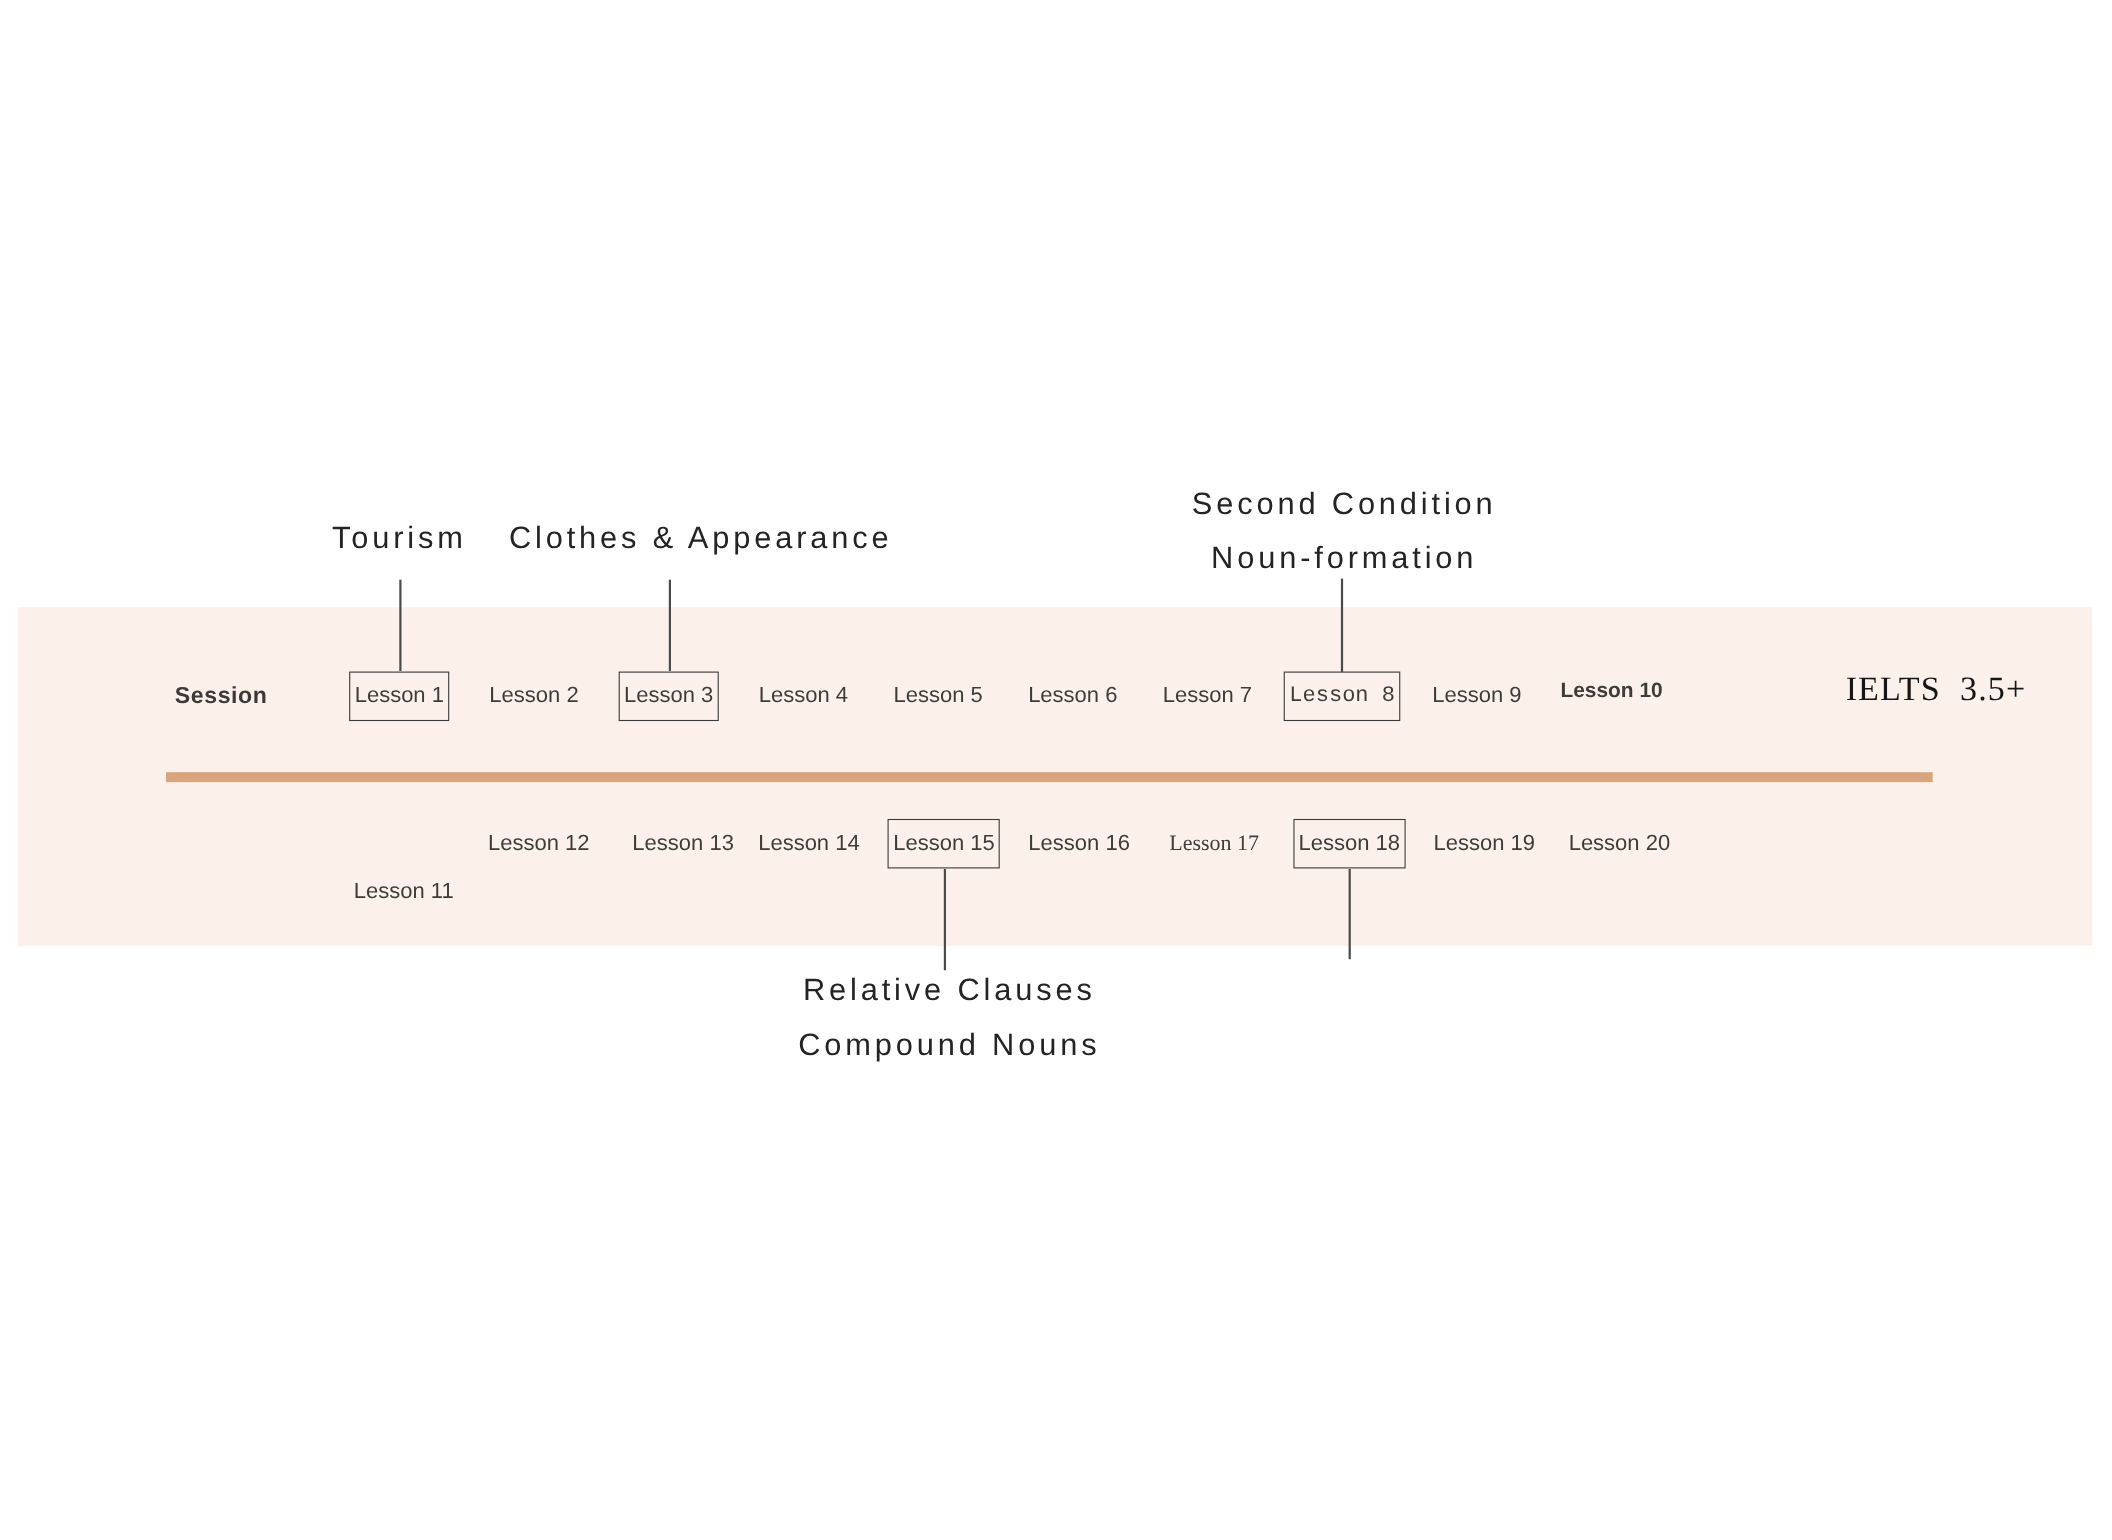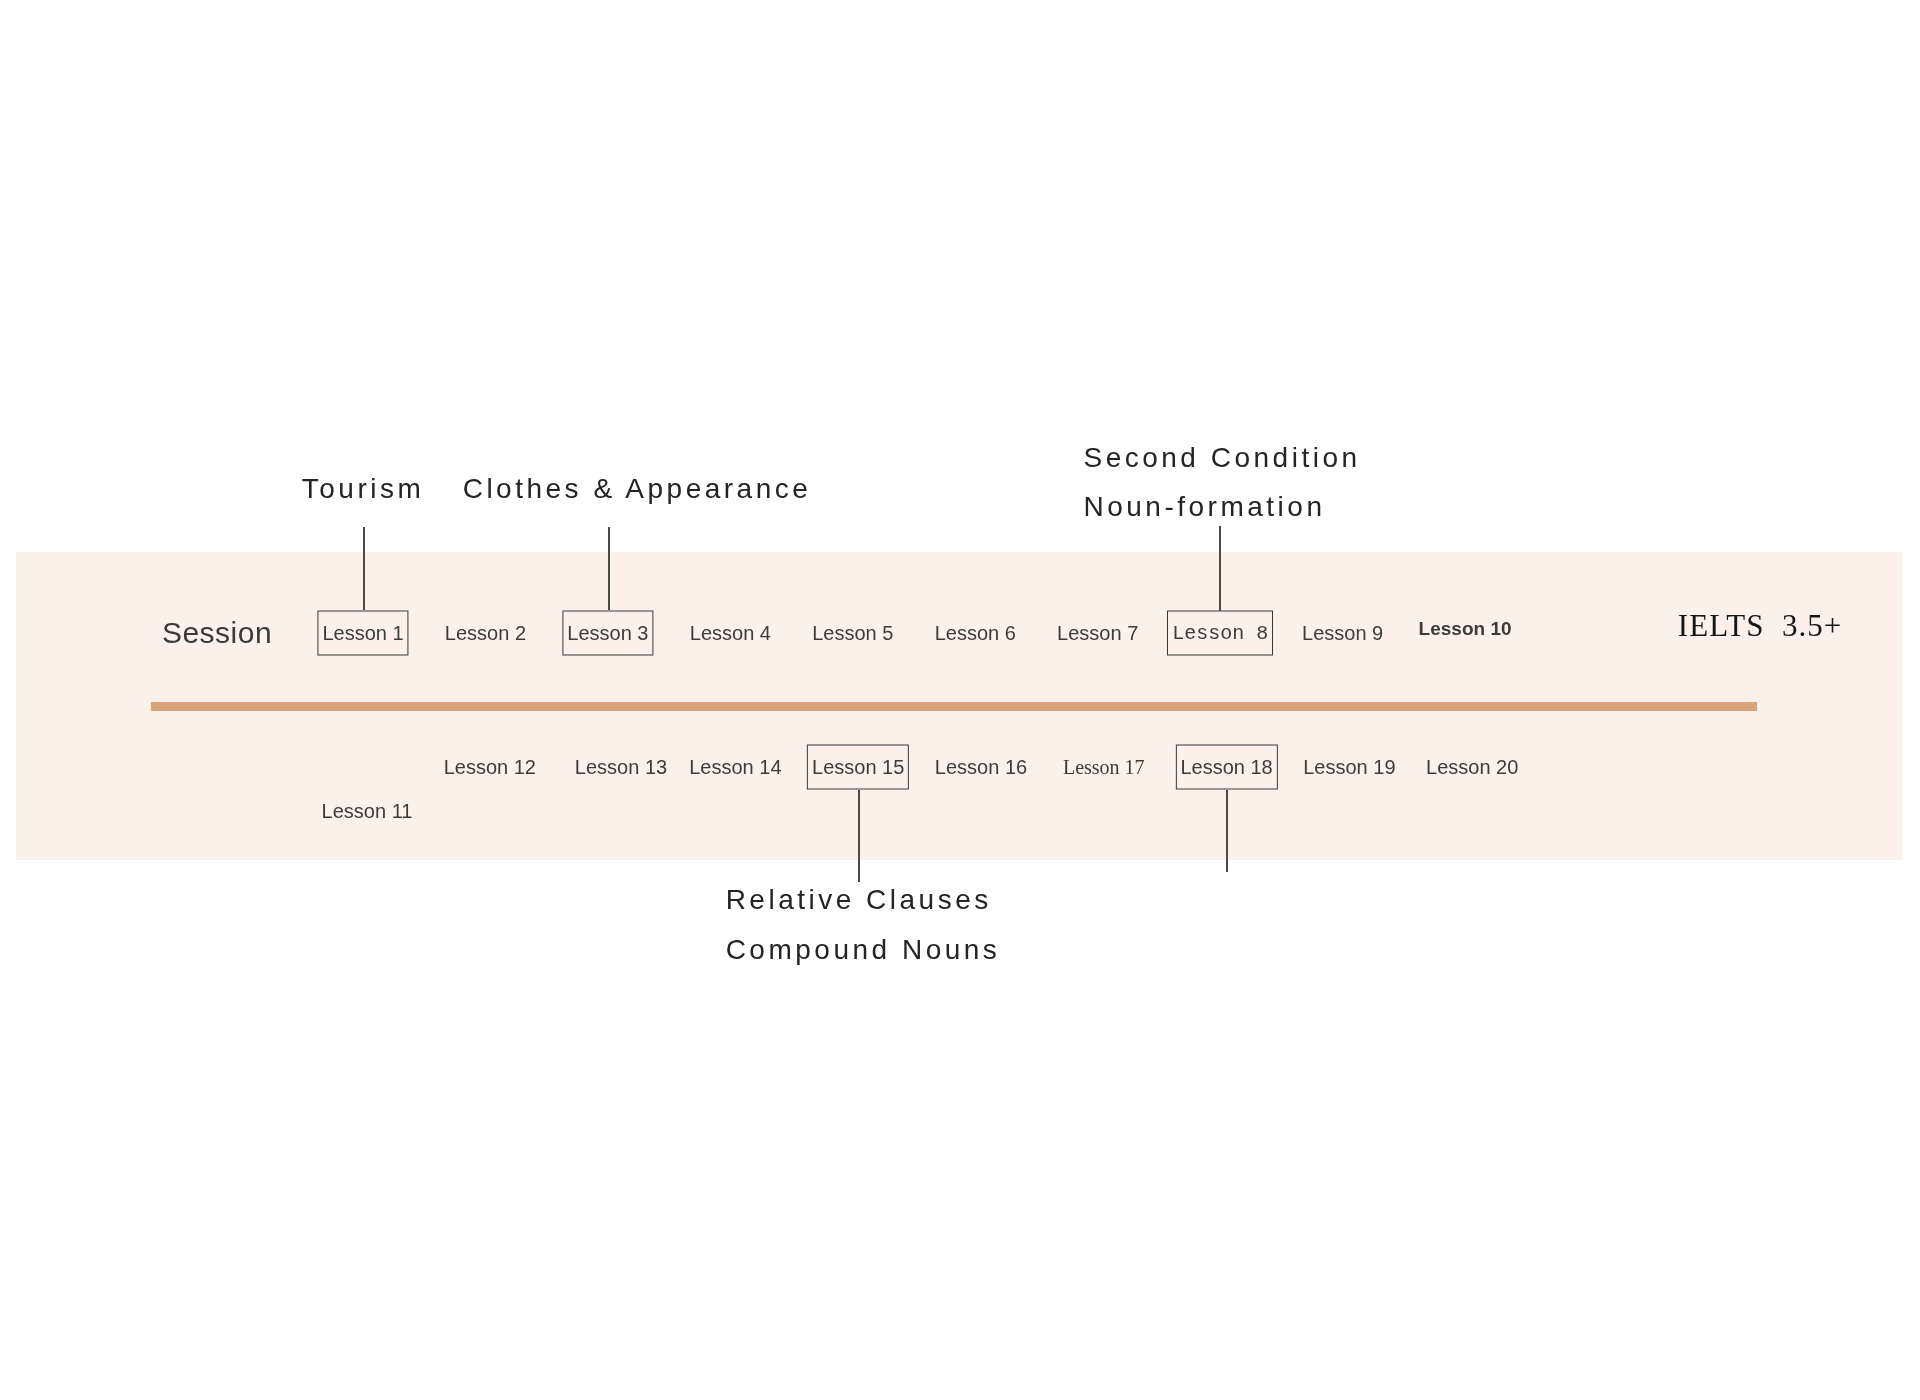--- a/index.html
+++ b/index.html
@@ -16,23 +16,23 @@
   .band {
     position: absolute;
     left: 16px; top: 552px;
     width: 1886px; height: 308px;
     background: var(--band-bg);
   }
 
   
   .session-label {
     position: absolute;
-    left: 217px; top: 633px;
+    left: 201px; top: 633px;
     transform: translate(-50%, -50%);
-    font-size: 30px; font-weight: 400;
+    font-size: 21px; font-weight: 700;
     color: var(--session-text);
     letter-spacing: 0.5px;
     white-space: nowrap;
   }
 
   
   .ielts-label {
     position: absolute;
     left: 1760px; top: 626px;
     transform: translate(-50%, -50%);
@@ -81,21 +81,21 @@
   #conn-lesson1  { left: 364px;  top: 527px; height: 83px; }
   #conn-lesson3  { left: 609px;  top: 527px; height: 83px; }
   #conn-lesson8  { left: 1220px; top: 526px; height: 85px; }
   #conn-lesson15 { left: 859px;  top: 790px; height: 92px; }
   #conn-lesson18 { left: 1227px; top: 790px; height: 82px; }
 
   
   .callout {
     position: absolute;
     transform: translate(-50%, -50%);
-    text-align: left;
+    text-align: center;
     font-size: 28px;
     letter-spacing: 3.5px;
     color: var(--callout-text);
     white-space: nowrap;
   }
   .callout-tourism  { left: 363px;  top: 489px; }
   .callout-clothes  { left: 637px;  top: 489px; }
   .callout-lesson8  { left: 1222px; top: 482px; line-height: 49px; }
   .callout-lesson15 { left: 863px;  top: 925px; line-height: 50px; }
   .callout-lesson18 { left: 1236px; top: 917px; line-height: 29px; }

